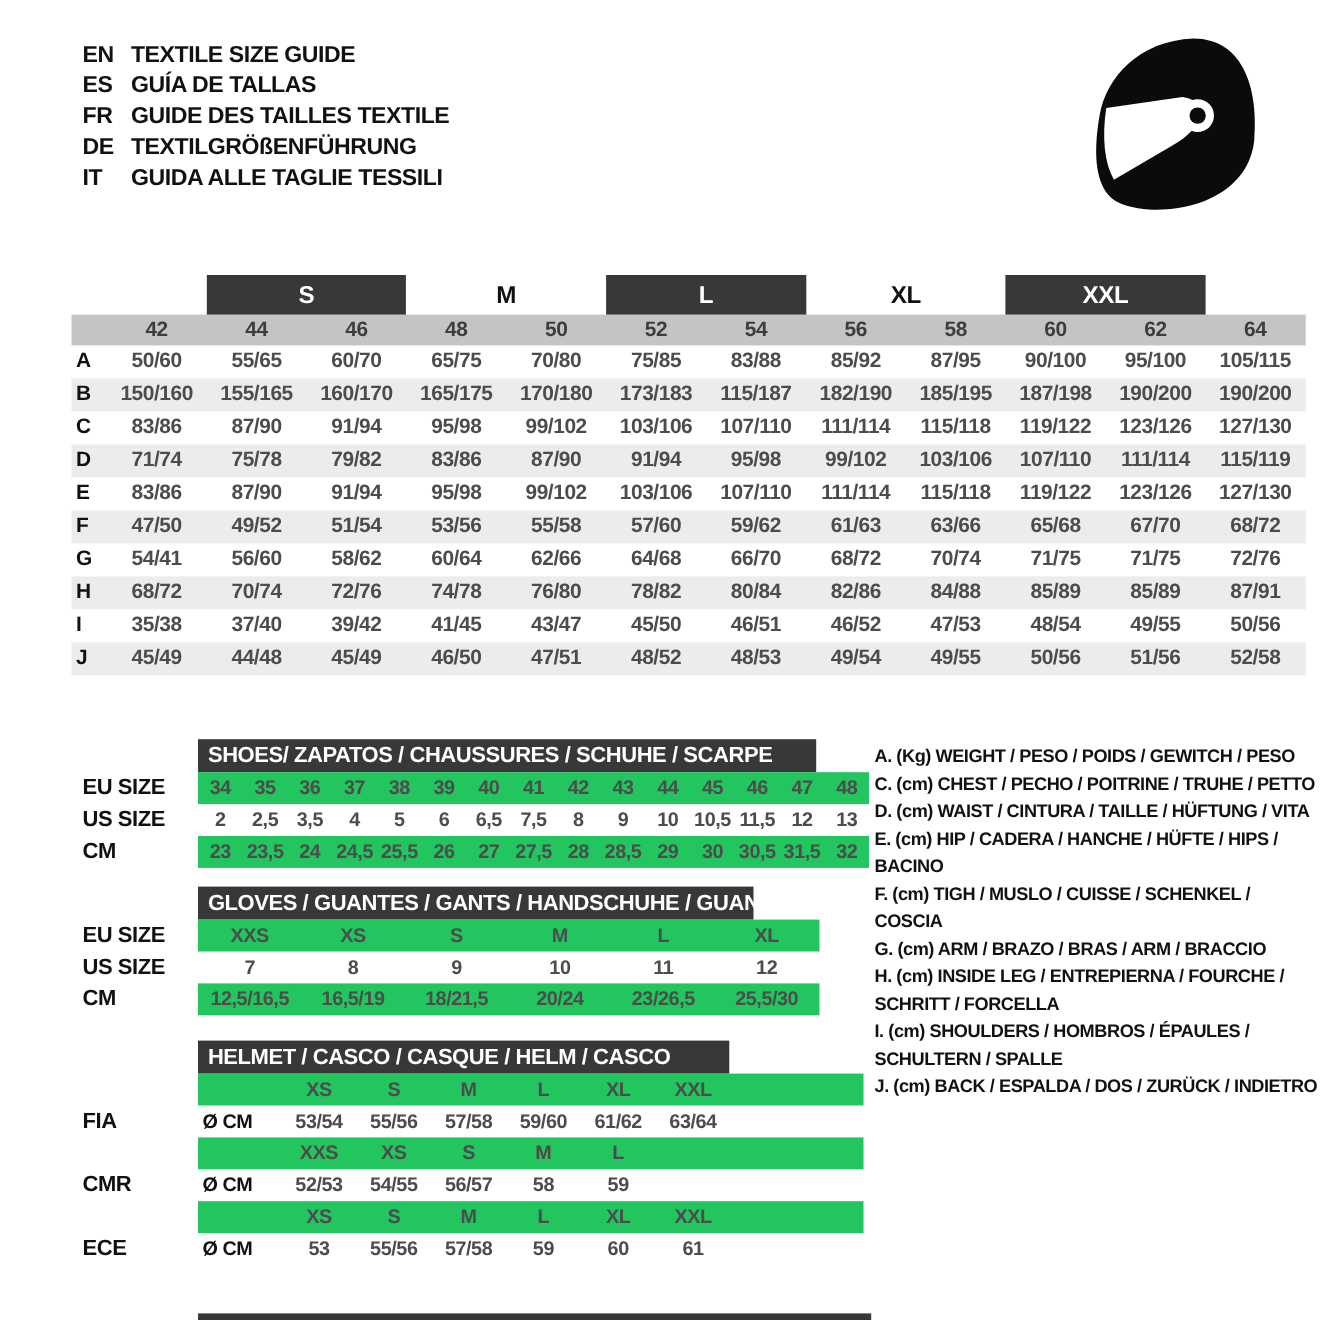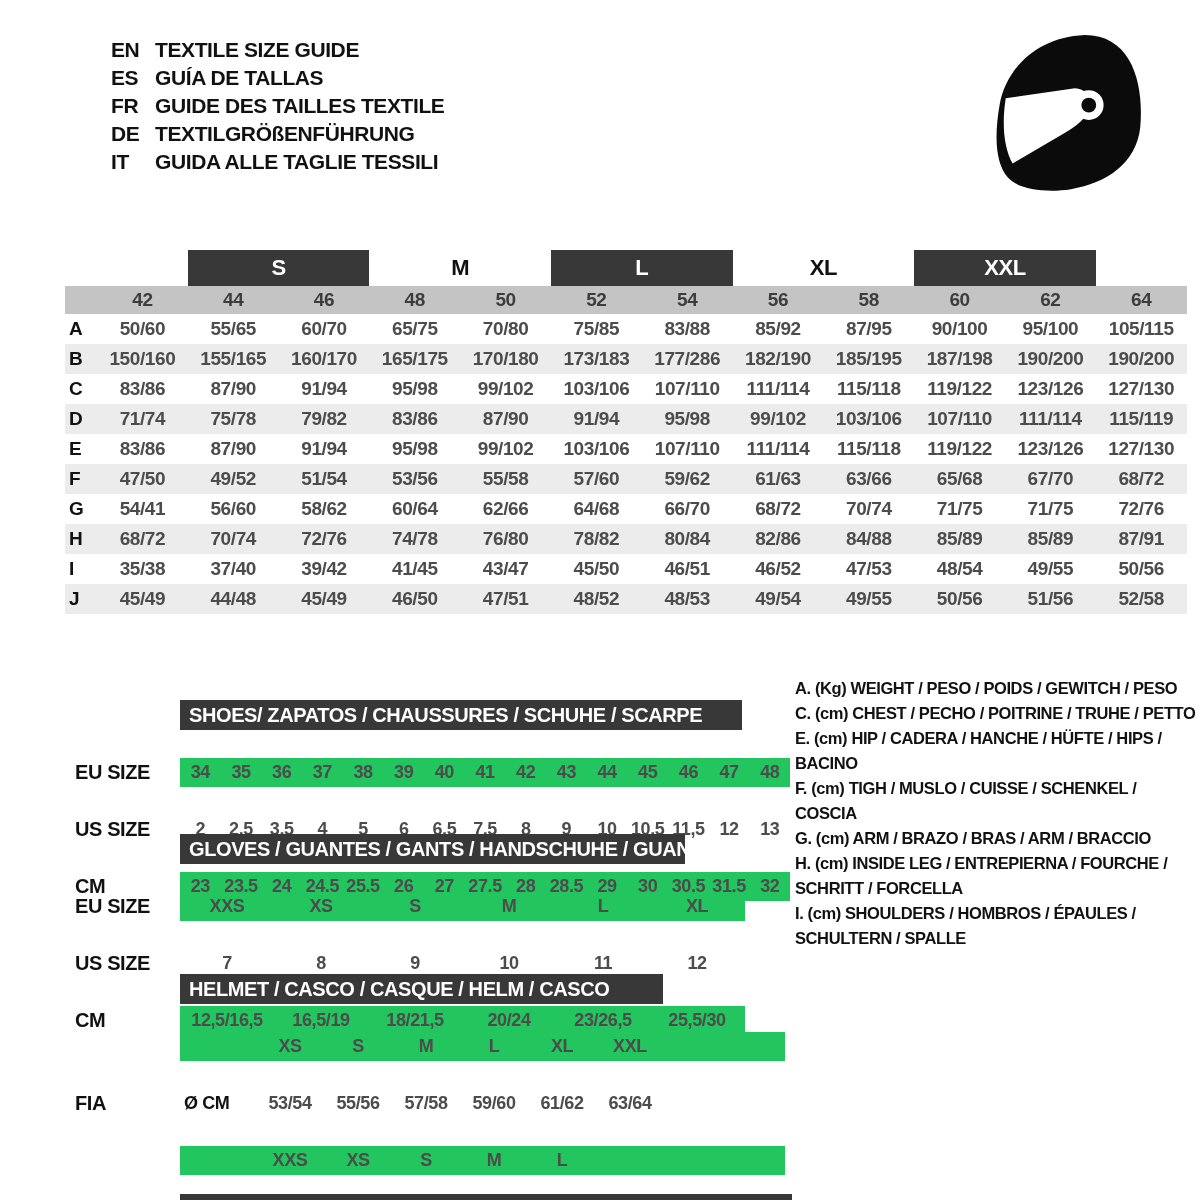--- a/index.html
+++ b/index.html
@@ -2,40 +2,40 @@
 <html><head>
 <meta charset="utf-8">
 <style>
   html,body{margin:0;padding:0;background:#fff;}
   .page{
     position:relative;width:1200px;height:1200px;background:#ffffff;overflow:hidden;
     font-family:"Liberation Sans",sans-serif;font-weight:bold;letter-spacing:-0.4px;
     color:#111;
   }
   
-  .lang-list{position:absolute;left:75px;top:36px;margin-left:36px;}
+  .lang-list{position:absolute;left:75px;top:36px;}
   .lang-row{display:flex;line-height:28px;font-size:21px;}
   .lang-code{width:44px;color:#111;}
   .lang-label{color:#111;}
   
   .helmet-logo{position:absolute;left:980px;top:28px;width:178px;height:172px;}
   
   .textile{position:absolute;left:65px;top:250px;width:1122px;font-size:19px;color:#4c4c4c;}
   .t-row{display:flex;align-items:center;height:30px;}
   .size-row{height:36px;align-items:stretch;}
   .lbl-col{width:32px;flex:0 0 32px;text-align:left;padding-left:4px;box-sizing:border-box;color:#111;}
   .col{width:90.8px;flex:0 0 90.8px;text-align:center;white-space:nowrap;}
   .col2{width:181.6px;flex:0 0 181.6px;text-align:center;display:flex;align-items:center;justify-content:center;font-size:22px;}
   .col2.bar{background:#383838;color:#fff;}
   .col2.nobar{color:#111;}
   .num-row{background:#c4c4c4;height:28px;color:#3d3d3d;font-size:19px;}
   .data-row.shade{background:#ececec;}
   
   .section{position:absolute;left:75px;font-size:18px;color:#4c4c4c;}
-  .s-row{display:flex;align-items:center;height:29px;margin-top:28px;}
+  .s-row{display:flex;align-items:center;height:29px;}
   .s-row.tall{height:30px;}
   .side-lbl{width:105px;flex:0 0 105px;color:#111;font-size:20px;white-space:nowrap;}
   .hdr-bar{background:#383838;color:#fff;height:30px;display:flex;align-items:center;
            padding-left:9px;box-sizing:border-box;font-size:20px;white-space:nowrap;}
   .band{display:flex;align-items:center;height:100%;}
   .band.shade{background:#22c55e;}
   .cell{text-align:center;white-space:nowrap;}
   .shoes-band{width:610px;}   .shoes-band .cell{flex:1 1 0;}
   .gloves-band{width:565px;}  .gloves-band .cell{flex:0 0 94px;}
   .helm-band{width:605px;}    .helm-band .hcol0{flex:0 0 72px;text-align:left;padding-left:4px;color:#111;}
@@ -123,21 +123,21 @@
         <div class="col">105/115</div>
       </div>
       <div class="t-row data-row shade">
         <div class="lbl-col">B</div>
         <div class="col">150/160</div>
         <div class="col">155/165</div>
         <div class="col">160/170</div>
         <div class="col">165/175</div>
         <div class="col">170/180</div>
         <div class="col">173/183</div>
-        <div class="col">177/286</div>
+        <div class="col">115/187</div>
         <div class="col">182/190</div>
         <div class="col">185/195</div>
         <div class="col">187/198</div>
         <div class="col">190/200</div>
         <div class="col">190/200</div>
       </div>
       <div class="t-row data-row">
         <div class="lbl-col">C</div>
         <div class="col">83/86</div>
         <div class="col">87/90</div>
@@ -447,22 +447,24 @@
             <div class="cell">60</div>
             <div class="cell">61</div>
           </div>
         </div>
       </div>
   </div>
 
   <div class="legend" id="legend">
       <div class="legend-line">A. (Kg) WEIGHT / PESO / POIDS / GEWITCH / PESO</div>
       <div class="legend-line">C. (cm) CHEST / PECHO / POITRINE / TRUHE / PETTO</div>
+      <div class="legend-line">D. (cm) WAIST / CINTURA / TAILLE / HÜFTUNG / VITA</div>
       <div class="legend-line">E. (cm) HIP / CADERA / HANCHE / HÜFTE / HIPS /  BACINO</div>
       <div class="legend-line">F. (cm) TIGH / MUSLO / CUISSE / SCHENKEL / COSCIA</div>
       <div class="legend-line">G. (cm) ARM  / BRAZO / BRAS / ARM / BRACCIO</div>
       <div class="legend-line">H. (cm) INSIDE LEG / ENTREPIERNA / FOURCHE / SCHRITT / FORCELLA</div>
       <div class="legend-line">I.  (cm) SHOULDERS / HOMBROS / ÉPAULES / SCHULTERN / SPALLE</div>
+      <div class="legend-line">J. (cm) BACK / ESPALDA / DOS / ZURÜCK / INDIETRO</div>
     </div>
 
   <div class="bottom-bar"></div>
 
 </div>
 
 </body></html>

